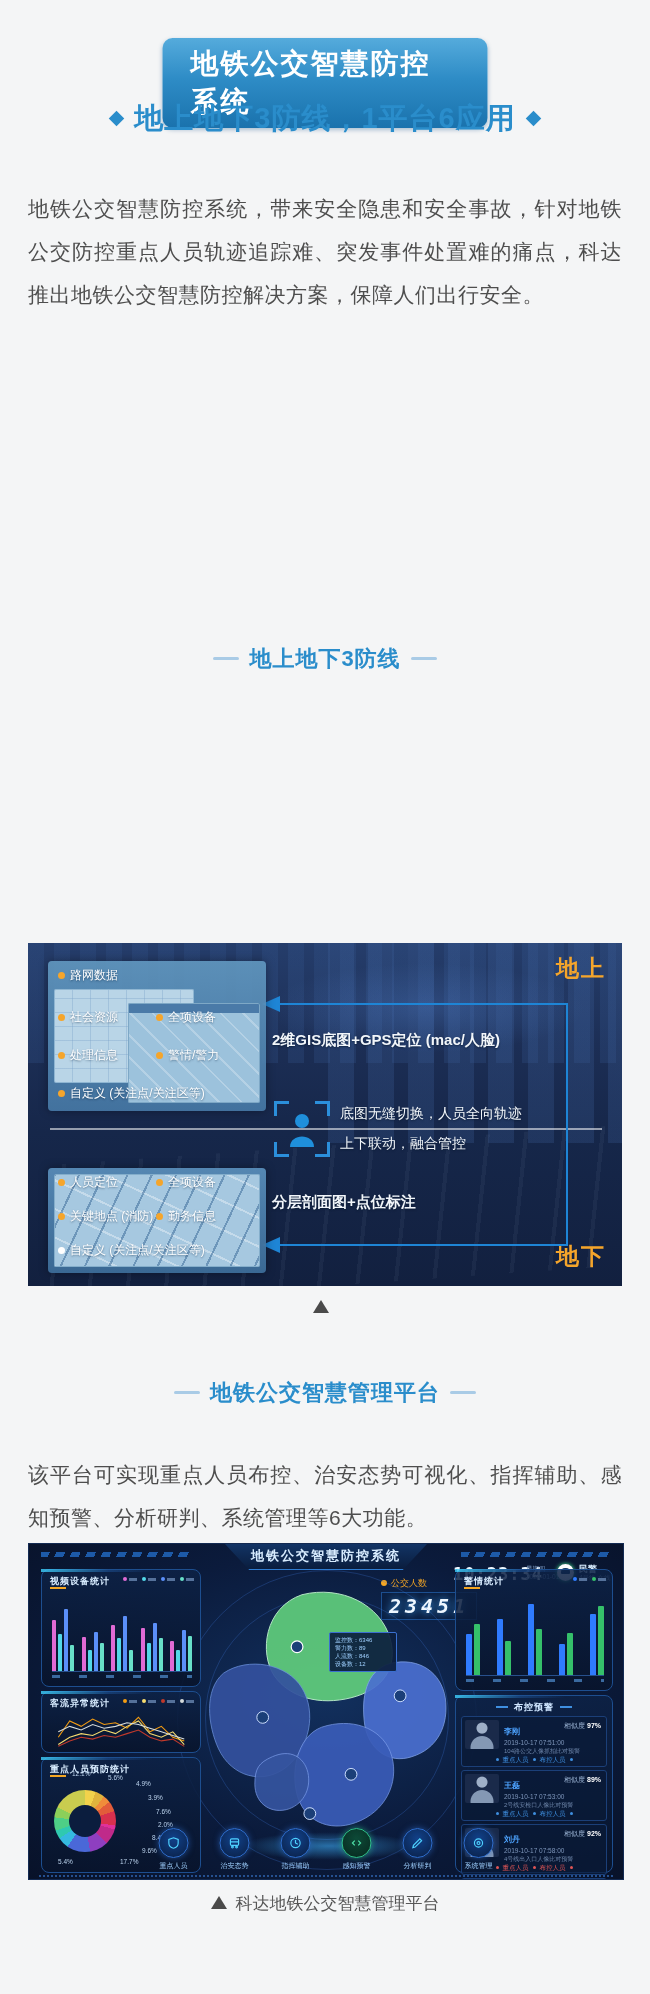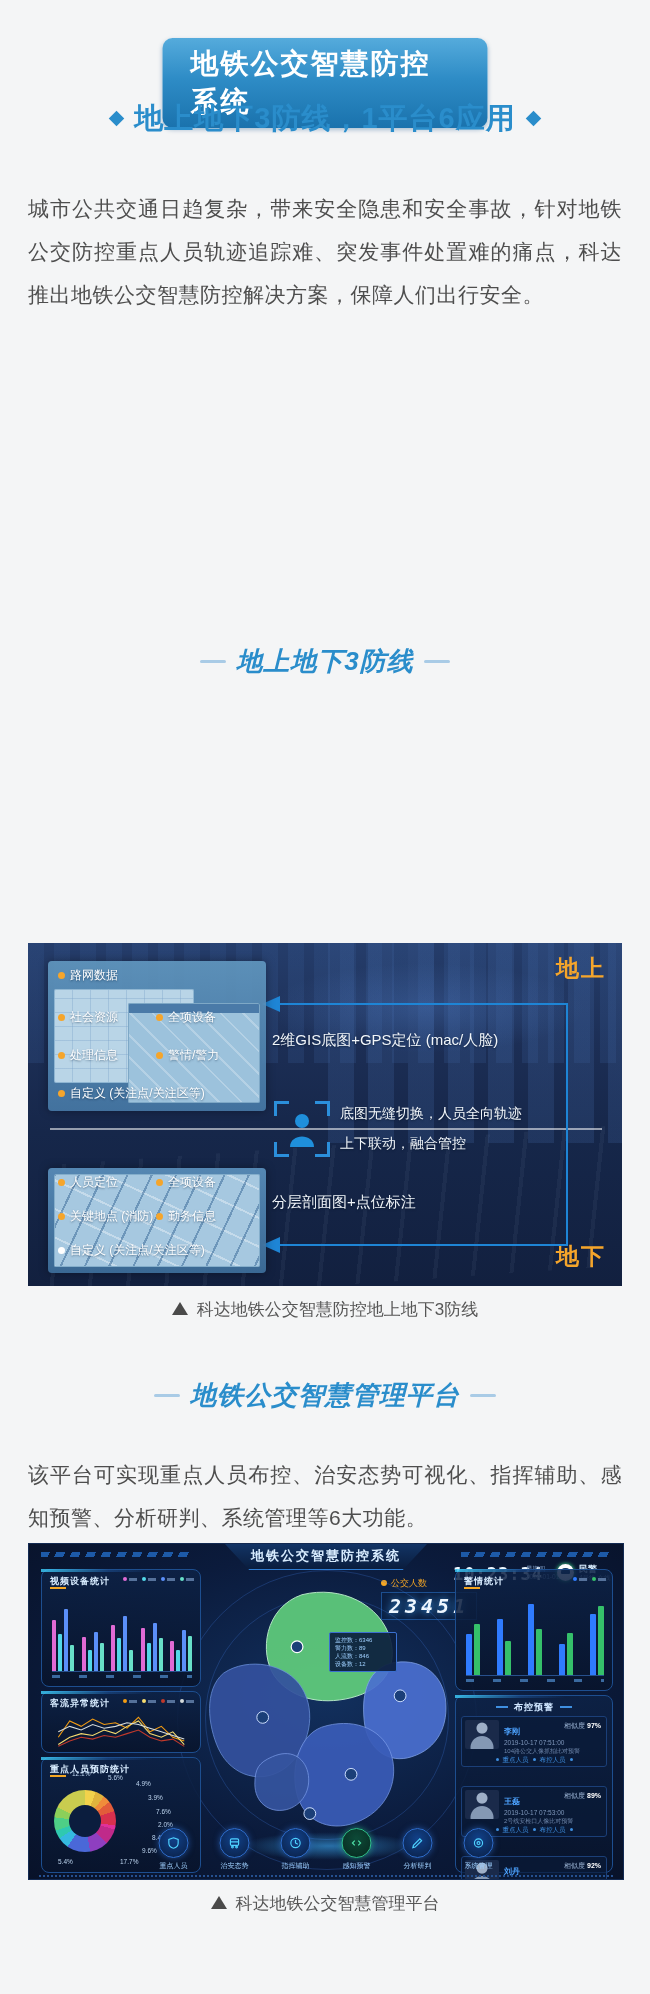--- a/index.html
+++ b/index.html
@@ -12,21 +12,21 @@
   .hdr-box span{color:#fff;font-size:28px;font-weight:bold;letter-spacing:2px;}
   .hdr-sub{position:absolute;top:99px;left:0;width:100%;text-align:center;color:#2a8dcb;
     font-size:29px;font-weight:bold;letter-spacing:1px;}
   .diamond{display:inline-block;width:11px;height:11px;background:#2a8dcb;
     transform:rotate(45deg);margin:0 12px 3px 12px;vertical-align:middle;}
   
   .para{position:absolute;left:28px;width:594px;font-size:21px;line-height:43px;
     color:#4e4e4e;text-align:justify;letter-spacing:.5px;}
   
   .sec{position:absolute;left:0;width:100%;text-align:center;color:#2a8dcb;
-    font-size:26px;font-weight:bold;letter-spacing:1px;font-style:italic;}
+    font-size:22px;font-weight:bold;letter-spacing:1px;}
   .sec .dash{display:inline-block;width:26px;height:3px;background:#a9cbe6;
     border-radius:2px;vertical-align:middle;margin:0 10px 4px 10px;}
   
   .cap{position:absolute;left:0;width:100%;text-align:center;color:#565656;font-size:17px;}
   .cap .tri{display:inline-block;width:0;height:0;border-left:8px solid transparent;
     border-right:8px solid transparent;border-bottom:13px solid #4a4a4a;margin-right:9px;}
   
   #fig1{position:absolute;top:943px;left:28px;width:594px;height:343px;overflow:hidden;
     background:linear-gradient(180deg,#253d6b 0%,#1c2e55 30%,#16274a 55%,#12203f 100%);}
   .f1-build{position:absolute;opacity:.5;}
@@ -58,21 +58,21 @@
     background-image:linear-gradient(180deg,#4a7aa8 0 10px,transparent 10px),
       repeating-linear-gradient(45deg,rgba(255,255,255,.25) 0 2px,transparent 2px 16px);}
   .f1-mapC{left:6px;top:6px;width:206px;height:93px;background:#a6c8e0;
     box-shadow:inset 0 0 0 1px #84aecb;
     background-image:repeating-linear-gradient(115deg,rgba(40,90,140,.45) 0 2px,transparent 2px 22px),
       repeating-linear-gradient(25deg,rgba(255,255,255,.35) 0 2px,transparent 2px 26px);}
   .f1-tag{position:absolute;font-size:12px;color:#fff;white-space:nowrap;text-shadow:0 1px 2px rgba(0,30,60,.5);}
   .f1-tag i{display:inline-block;width:7px;height:7px;border-radius:50%;background:#f5a52b;margin-right:5px;}
   .f1-tag.white i{background:#fff;}
   .f1-ann{position:absolute;color:#f2f6fa;white-space:nowrap;text-shadow:0 1px 2px rgba(0,20,40,.6);}
-  .f1-ann.big{font-size:15px;font-weight:normal;text-align:right;}
+  .f1-ann.big{font-size:15px;font-weight:bold;text-align:right;}
   .f1-ann.sml{font-size:14px;}
   #f1-person{position:absolute;left:246px;top:158px;width:56px;height:56px;}
   #f1-person .br{position:absolute;width:12px;height:12px;border:3px solid #2b8fdb;}
   #f1-person .tl{left:0;top:0;border-right:none;border-bottom:none;}
   #f1-person .tr{right:0;top:0;border-left:none;border-bottom:none;}
   #f1-person .bl{left:0;bottom:0;border-right:none;border-top:none;}
   #f1-person .brr{right:0;bottom:0;border-left:none;border-top:none;}
   
   #fig2{position:absolute;top:1543px;left:28px;width:594px;height:335px;overflow:hidden;
     background:radial-gradient(ellipse at 50% 45%,#12305e 0%,#0b1b3c 55%,#081229 100%);
@@ -147,21 +147,21 @@
     background:radial-gradient(circle at 50% 35%,#11418a,#0a1f44);display:flex;
     align-items:center;justify-content:center;box-shadow:0 0 6px rgba(47,111,208,.6);color:#4fd2ff;}
   .f2-icon.green .f2-circle{border-color:#2fc489;color:#4fe0a8;
     background:radial-gradient(circle at 50% 35%,#0d4a38,#07281e);box-shadow:0 0 6px rgba(47,196,137,.6);}
   .f2-icon .lbl{margin-top:3px;color:#9fd0ff;font-size:7px;white-space:nowrap;}
   
   .f2-watch-hd{position:absolute;top:5px;left:0;width:100%;text-align:center;
     color:#cfe6ff;font-size:9px;font-weight:bold;letter-spacing:1px;}
   .f2-watch-hd .d{display:inline-block;width:12px;height:2px;background:#3f8fe0;
     vertical-align:middle;margin:0 6px 2px;}
-  .cards{position:absolute;left:5px;right:5px;top:20px;display:flex;flex-direction:column;gap:19px;}
+  .cards{position:absolute;left:5px;right:5px;top:20px;display:flex;flex-direction:column;gap:3px;}
   .card{position:relative;height:36px;border:1px solid #1b3f78;border-radius:3px;
     background:rgba(10,26,56,.72);padding:3px 4px 10px 42px;}
   .card .photo{position:absolute;left:3px;top:3px;width:34px;height:29px;border-radius:2px;
     background:radial-gradient(circle at 50% 28%,#9fb0c8 0 5px,transparent 6px),
       radial-gradient(circle at 50% 95%,#8498b4 0 11px,transparent 12px),#1a2a4a;}
   .card .nm{color:#4da3ff;font-size:8px;font-weight:bold;display:inline-block;}
   .card .sim{position:absolute;right:5px;top:4px;color:#9fb8d8;font-size:7px;}
   .card .sim b{color:#fff;margin-left:2px;}
   .card .tm{color:#7e96bb;font-size:6.5px;margin-top:1px;}
   .card .ds{color:#6e86aa;font-size:6px;margin-top:1px;overflow:hidden;white-space:nowrap;
@@ -176,21 +176,21 @@
 
 <div id="page">
 
   <div class="hdr-box">
     <span>地铁公交智慧防控系统</span>
   </div>
   <div class="hdr-sub">
     <span class="diamond"></span><span>地上地下3防线，1平台6应用</span><span class="diamond"></span>
   </div>
 
-  <p class="para" style="top:166px">城市公共交通日趋复杂，带来安全隐患和安全事故，针对地铁公交防控重点人员轨迹追踪难、突发事件处置难的痛点，科达推出地铁公交智慧防控解决方案，保障人们出行安全。</p>
+  <p class="para" style="top:166px">地铁公交智慧防控系统，带来安全隐患和安全事故，针对地铁公交防控重点人员轨迹追踪难、突发事件处置难的痛点，科达推出地铁公交智慧防控解决方案，保障人们出行安全。</p>
 
   <div class="sec" style="top:644px">
     <span class="dash"></span><span>地上地下3防线</span><span class="dash"></span>
   </div>
 
 
   <div id="fig1">
     <div class="f1-build f1-b1"></div>
     <div class="f1-build f1-b2"></div>
     <div class="f1-build f1-b3"></div>
@@ -235,21 +235,21 @@
       </svg>
     </div>
 
     <div class="f1-ann big" style="left:244px;top:88px">2维GIS底图+GPS定位 (mac/人脸)</div>
     <div class="f1-ann sml" style="left:312px;top:162px">底图无缝切换，人员全向轨迹</div>
     <div class="f1-ann sml" style="left:312px;top:192px">上下联动，融合管控</div>
     <div class="f1-ann big" style="left:244px;top:250px">分层剖面图+点位标注</div>
   </div>
 
   <div class="cap" style="top:1298px">
-    <span class="tri"></span><span>科达地铁公交智慧防控地上地下3防线</span>
+    <span class="tri"></span>
   </div>
 
   <div class="sec" style="top:1378px">
     <span class="dash"></span><span>地铁公交智慧管理平台</span><span class="dash"></span>
   </div>
 
   <p class="para" style="top:1432px">该平台可实现重点人员布控、治安态势可视化、指挥辅助、感知预警、分析研判、系统管理等6大功能。</p>
 
   <div id="fig2">
     <div class="f2-deco" style="left:12px"></div>

